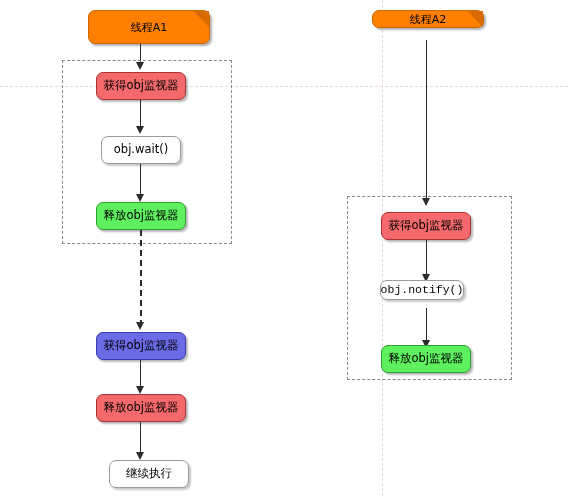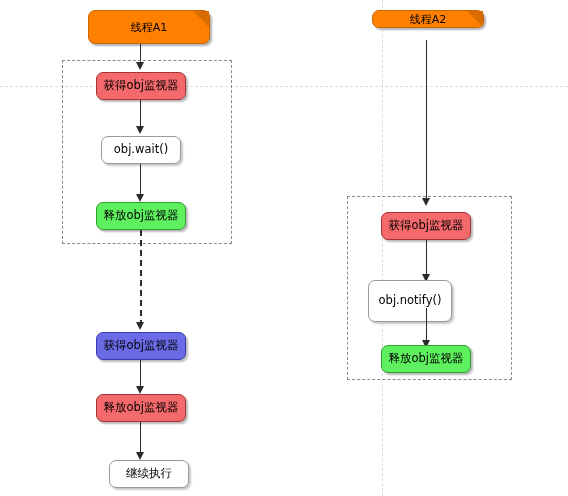--- a/index.html
+++ b/index.html
@@ -182,21 +182,21 @@
 
   <div class="group-box" style="left:347px; top:196px; width:165px; height:184px;"></div>
 
   <div class="node node-red" style="left:381px; top:212px; width:90px; height:28px;">
     <span>获得obj监视器</span>
   </div>
 
   <div class="conn" style="left:426px; top:240px; height:38px;"></div>
   <div class="arrowhead" style="left:421.5px; top:274px;"></div>
 
-  <div class="node node-white" style="left:368px; top:280px; width:84px; height:42px;">
+  <div class="node node-white" style="left:380px; top:280px; width:84px; height:20px;font-family:Liberation Mono, monospace;">
     <span>obj.notify()</span>
   </div>
 
   <div class="conn" style="left:426px; top:308px; height:36px;"></div>
   <div class="arrowhead" style="left:421.5px; top:340px;"></div>
 
   <div class="node node-green" style="left:381px; top:345px; width:90px; height:28px;">
     <span>释放obj监视器</span>
   </div>
 

